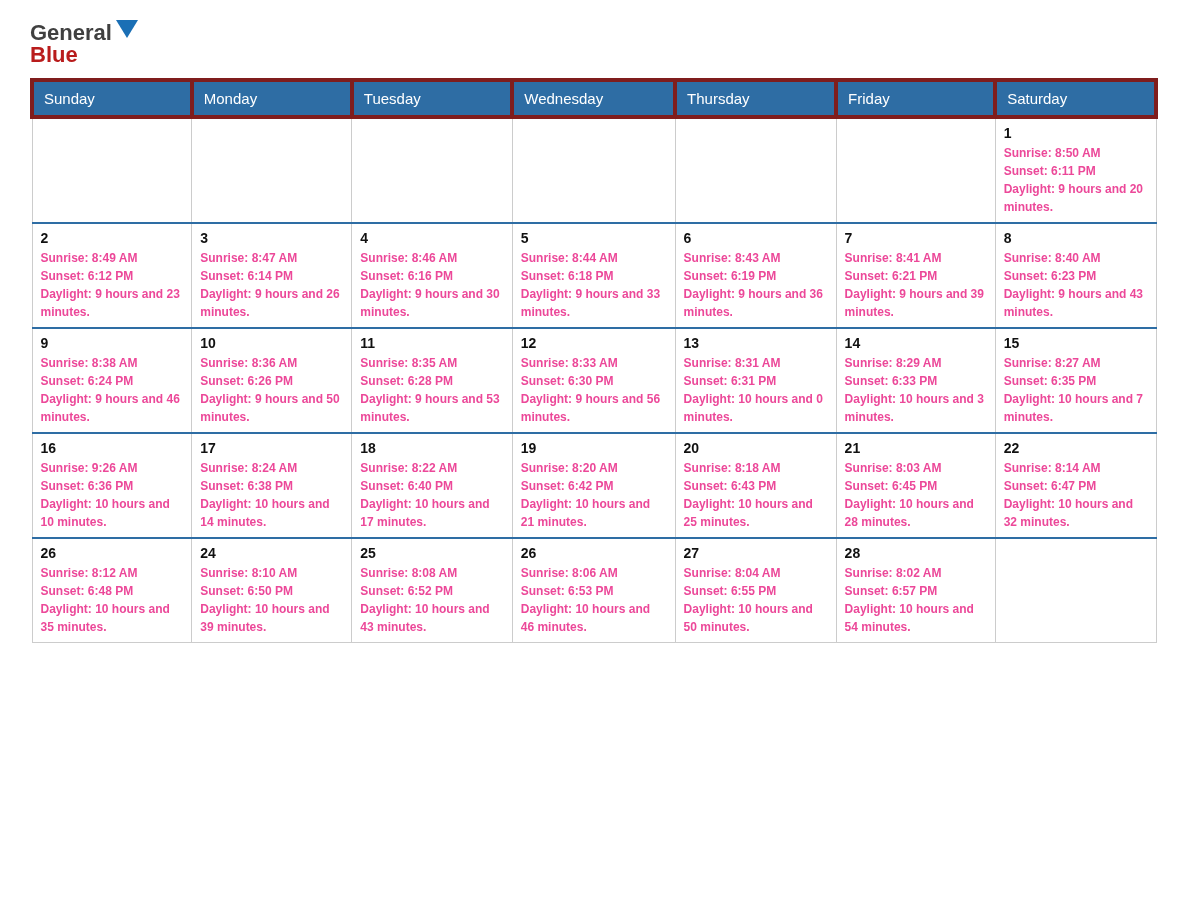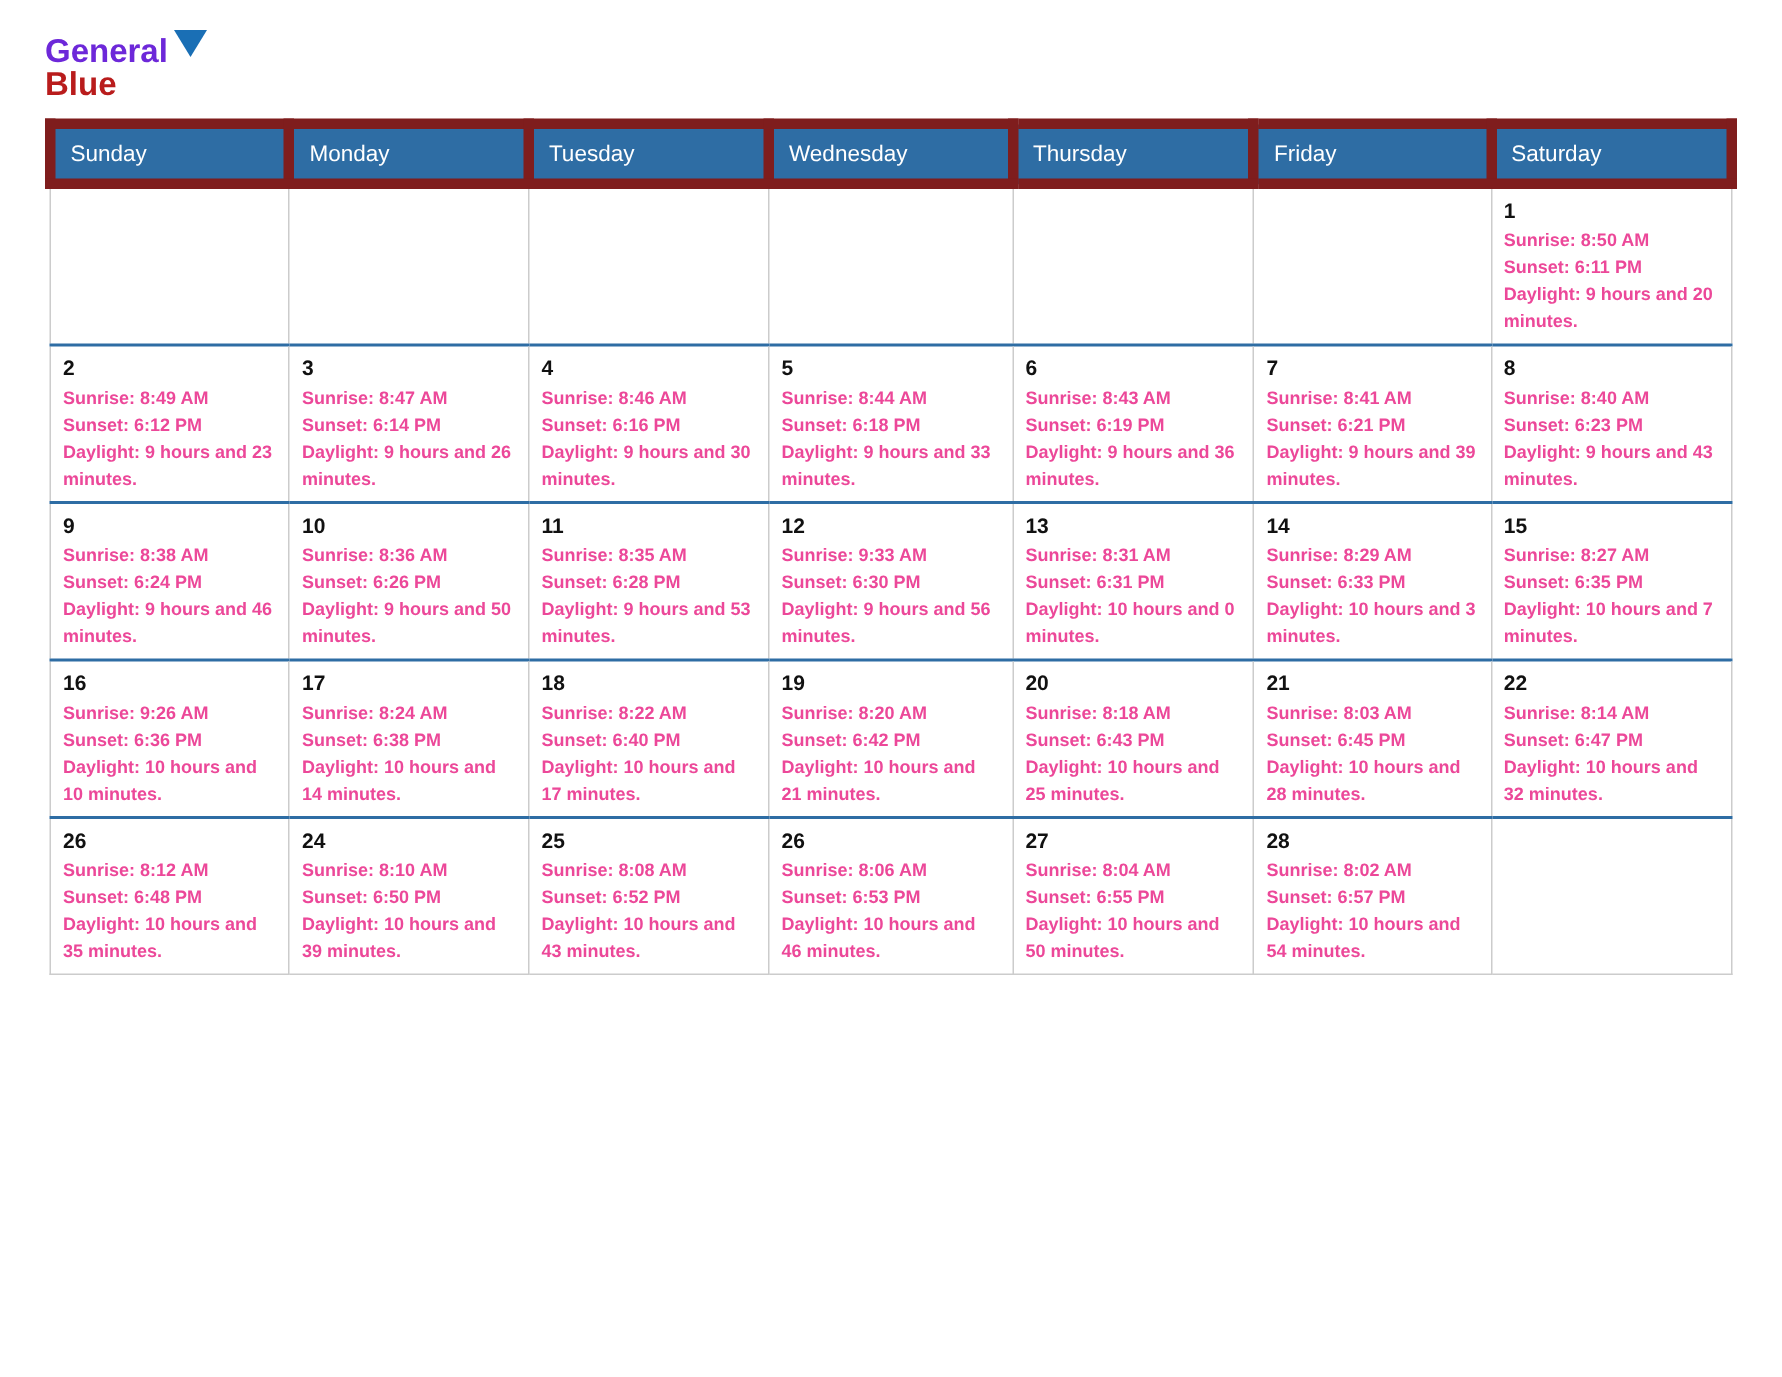--- a/index.html
+++ b/index.html
@@ -17,21 +17,21 @@
       margin-bottom: 10px;
     }
     .logo {
       display: flex;
       align-items: center;
       gap: 4px;
     }
     .logo-text-general {
       font-size: 22px;
       font-weight: bold;
-      color: #6d28d9;
+      color: #404040;
     }
     .logo-text-blue {
       font-size: 22px;
       font-weight: bold;
       color: #b91c1c;
     }
     .title-section {
       text-align: right;
     }
     .month-title {
@@ -50,21 +50,21 @@
       border-collapse: collapse;
       margin-top: 8px;
     }
     .calendar th {
       background-color: #2e6da4;
       color: #fff;
       padding: 8px 10px;
       text-align: left;
       font-size: 15px;
       font-weight: normal;
-      border: 7px solid #7f1d1d;
+      border: 4px solid #7f1d1d;
     }
     .calendar td {
       vertical-align: top;
       padding: 6px 8px;
       border: 1px solid #ccc;
       width: 170px;
       min-height: 100px;
       font-size: 12.5px;
       color: #333;
       background: #fff;
@@ -221,21 +221,21 @@
           <span class="day-number">11</span>
           <div class="day-info">
             <div>Sunrise: 8:35 AM</div>
             <div>Sunset: 6:28 PM</div>
             <div>Daylight: 9 hours and 53 minutes.</div>
           </div>
         </td>
         <td>
           <span class="day-number">12</span>
           <div class="day-info">
-            <div>Sunrise: 9:33 AM</div>
+            <div>Sunrise: 8:33 AM</div>
             <div>Sunset: 6:30 PM</div>
             <div>Daylight: 9 hours and 56 minutes.</div>
           </div>
         </td>
         <td>
           <span class="day-number">13</span>
           <div class="day-info">
             <div>Sunrise: 8:31 AM</div>
             <div>Sunset: 6:31 PM</div>
             <div>Daylight: 10 hours and 0 minutes.</div>

